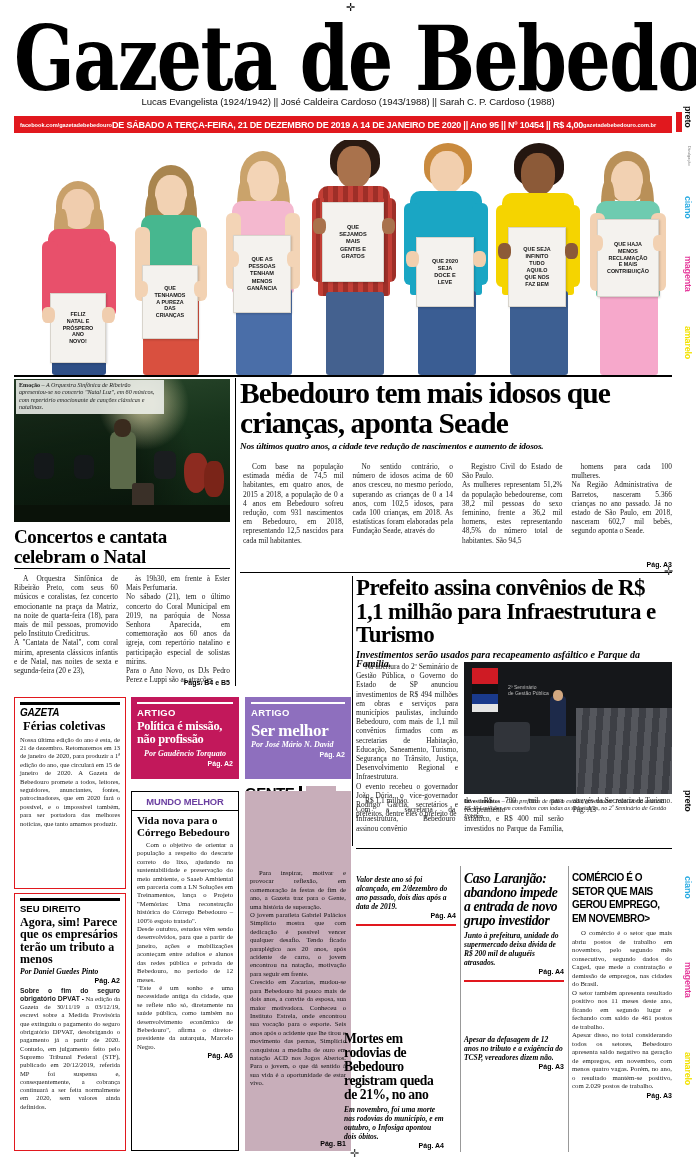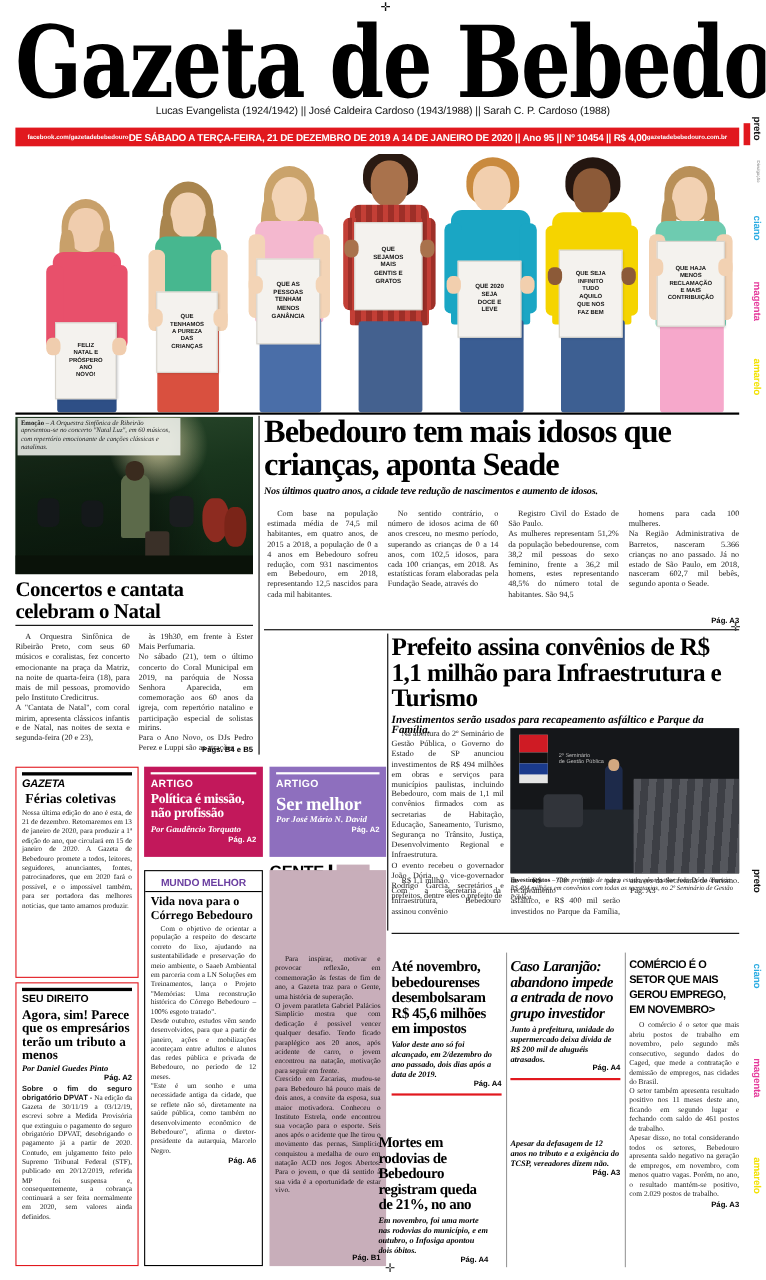--- a/index.html
+++ b/index.html
@@ -45,21 +45,21 @@
     letter-spacing: -0.1px;
   }
 
   
   .datebar {
     position: absolute; left: 14px; top: 116px; width: 658px; height: 17px;
     background: #e1181e;
     color: #fff;
     font-family: "Liberation Sans", sans-serif;
     font-weight: 700;
-    display: flex; align-items: center; justify-content: center;
+    display: flex; align-items: center; justify-content: flex-start;
     padding: 0 6px;
   }
   .datebar .left, .datebar .right { font-size: 5.6px; font-weight: 700; letter-spacing: 0px; }
   .datebar .center { font-size: 9px; font-weight: 700; letter-spacing: -0.2px; }
 
   
   .kids-photo {
     position: absolute; left: 14px; top: 140px; width: 658px; height: 235px;
     background: #ffffff; overflow: hidden;
   }
@@ -527,21 +527,21 @@
     <div class="kick-rule"></div>
     <div class="kicker2">GAZETA</div>
     <div class="title2">Férias coletivas</div>
     <div class="serif-body" style="font-size:6.6px;line-height:8.4px;text-indent:0;">Nossa última edição do ano é esta, de 21 de dezembro. Retomaremos em 13 de janeiro de 2020, para produzir a 1ª edição do ano, que circulará em 15 de janeiro de 2020. A Gazeta de Bebedouro promete a todos, leitores, seguidores, anunciantes, fontes, patrocinadores, que em 2020 fará o possível, e o impossível também, para ser portadora das melhores notícias, que tanto amamos produzir.</div>
   </div>
 
   <div class="box" style="left:131px;top:697px;width:108px;height:82px;background:#c2185b;padding:5px 6px;">
     <div style="height:2.4px;background:#fff;margin-bottom:3px;"></div>
     <div class="kicker">ARTIGO</div>
     <div class="title" style="font-size:12.4px;line-height:13px;margin-top:2px;">Política é missão, não profissão</div>
-    <div class="byline" style="margin-top:3px;">Por Gaudêncio Torquato</div>
+    <div class="byline" style="margin-top:3px;text-align:center;">Por Gaudêncio Torquato</div>
     <div class="pagw" style="margin-top:2px;">Pág. A2</div>
   </div>
 
   <div class="box" style="left:245px;top:697px;width:106px;height:82px;background:#8e6fbe;padding:5px 6px;">
     <div style="height:2.4px;background:#fff;margin-bottom:3px;"></div>
     <div class="kicker">ARTIGO</div>
     <div class="title" style="font-size:17px;line-height:18px;margin-top:4px;">Ser melhor</div>
     <div class="byline" style="margin-top:0;">Por José Mário N. David</div>
     <div class="pagw" style="margin-top:2px;">Pág. A2</div>
   </div>
@@ -573,21 +573,20 @@
   </div>
   <div class="gente-box">
 
     <div class="serif-body" style="position:absolute;left:5px;top:78px;width:96px;font-size:6.7px;line-height:8.4px;white-space:pre-line;text-indent:9px;color:#111;">Para inspirar, motivar e provocar reflexão, em comemoração às festas de fim de ano, a Gazeta traz para o Gente, uma história de superação.
 O jovem paratleta Gabriel Palácios Simplício mostra que com dedicação é possível vencer qualquer desafio. Tendo ficado paraplégico aos 20 anos, após acidente de carro, o jovem encontrou na natação, motivação para seguir em frente.
 Crescido em Zacarias, mudou-se para Bebedouro há pouco mais de dois anos, a convite da esposa, sua maior motivadora. Conheceu o Instituto Estrela, onde encontrou sua vocação para o esporte. Seis anos após o acidente que lhe tirou o movimento das pernas, Simplício conquistou a medalha de ouro em natação ACD nos Jogos Abertos. Para o jovem, o que dá sentido à sua vida é a oportunidade de estar vivo.</div>
     <div class="pag" style="position:absolute;right:5px;bottom:4px;">Pág. B1</div>
   </div>
 
   <div style="position:absolute;left:356px;top:872px;width:100px;">
-    <div class="teaser-hl">Até novembro, bebedourenses desembolsaram R$ 45,6 milhões em impostos</div>
     <div class="teaser-sub">Valor deste ano só foi alcançado, em 2/dezembro do ano passado, dois dias após a data de 2019.</div>
     <div class="pag">Pág. A4</div>
     <div class="redline" style="margin-top:5px;"></div>
   </div>
 
   <div style="position:absolute;left:464px;top:872px;width:100px;">
     <div class="teaser-hl ital">Caso Laranjão: abandono impede a entrada de novo grupo investidor</div>
     <div class="teaser-sub">Junto à prefeitura, unidade do supermercado deixa dívida de R$ 200 mil de aluguéis atrasados.</div>
     <div class="pag">Pág. A4</div>
     <div class="redline" style="margin-top:5px;"></div>

